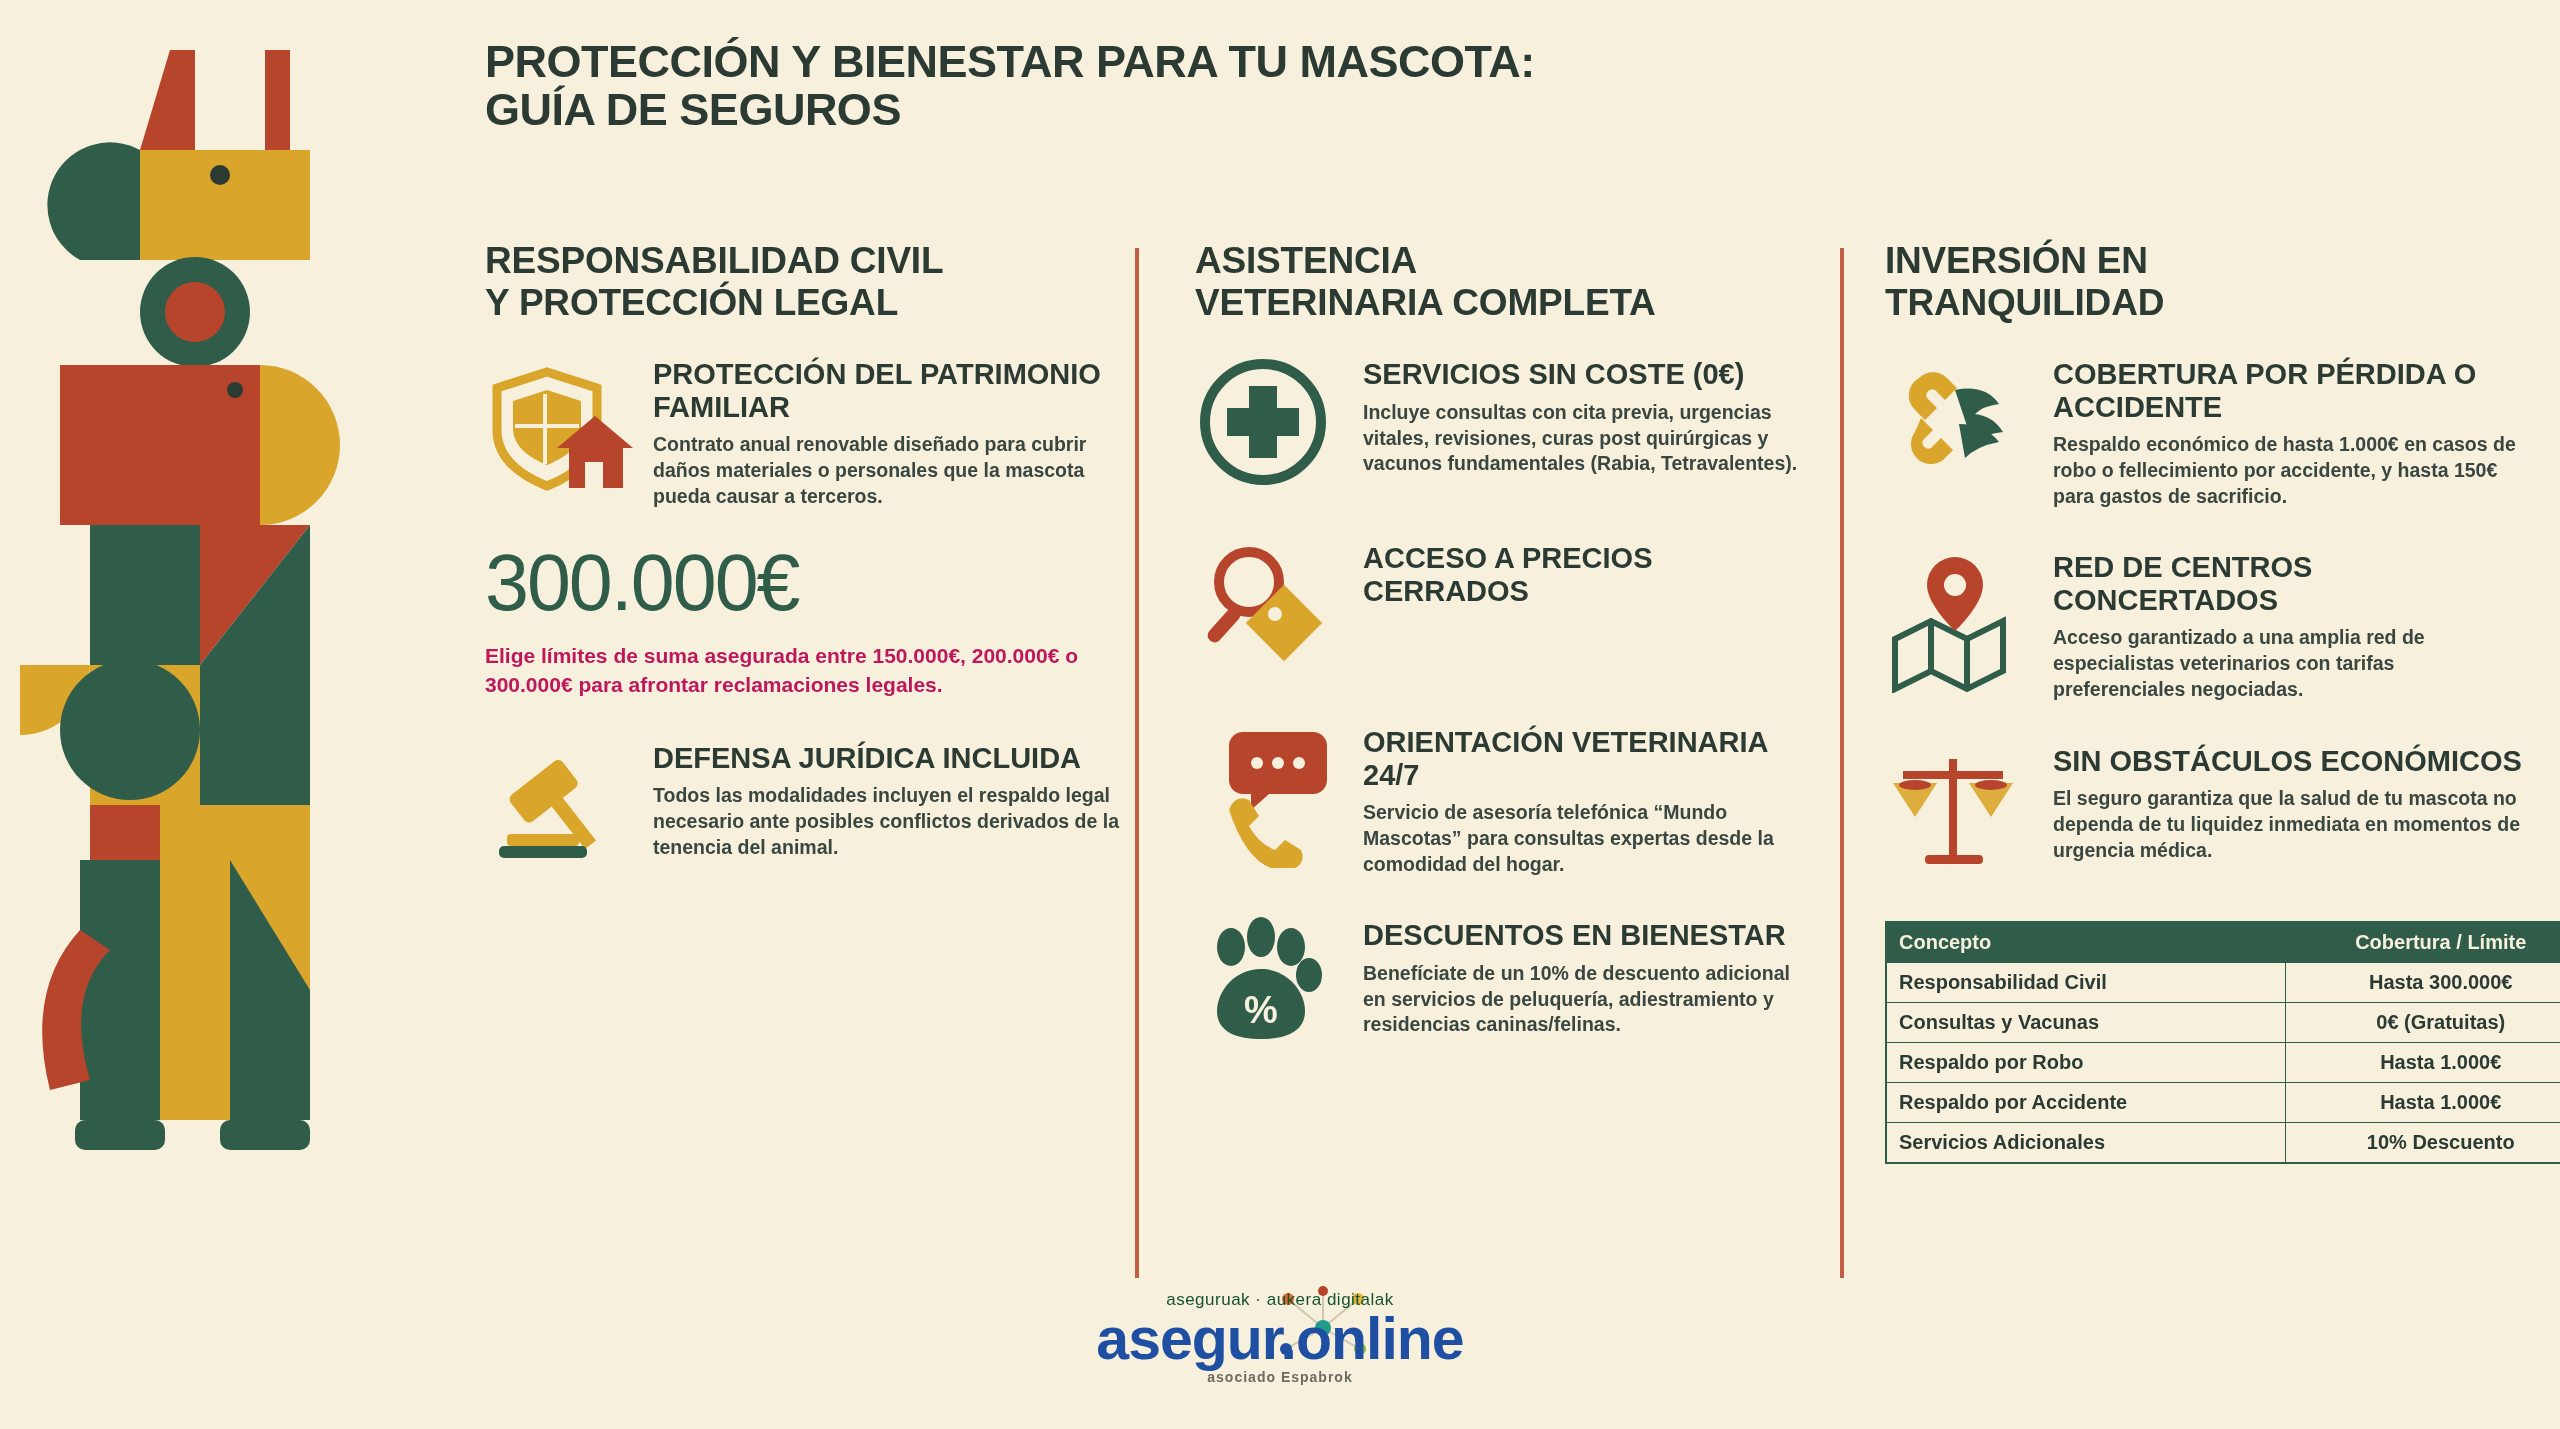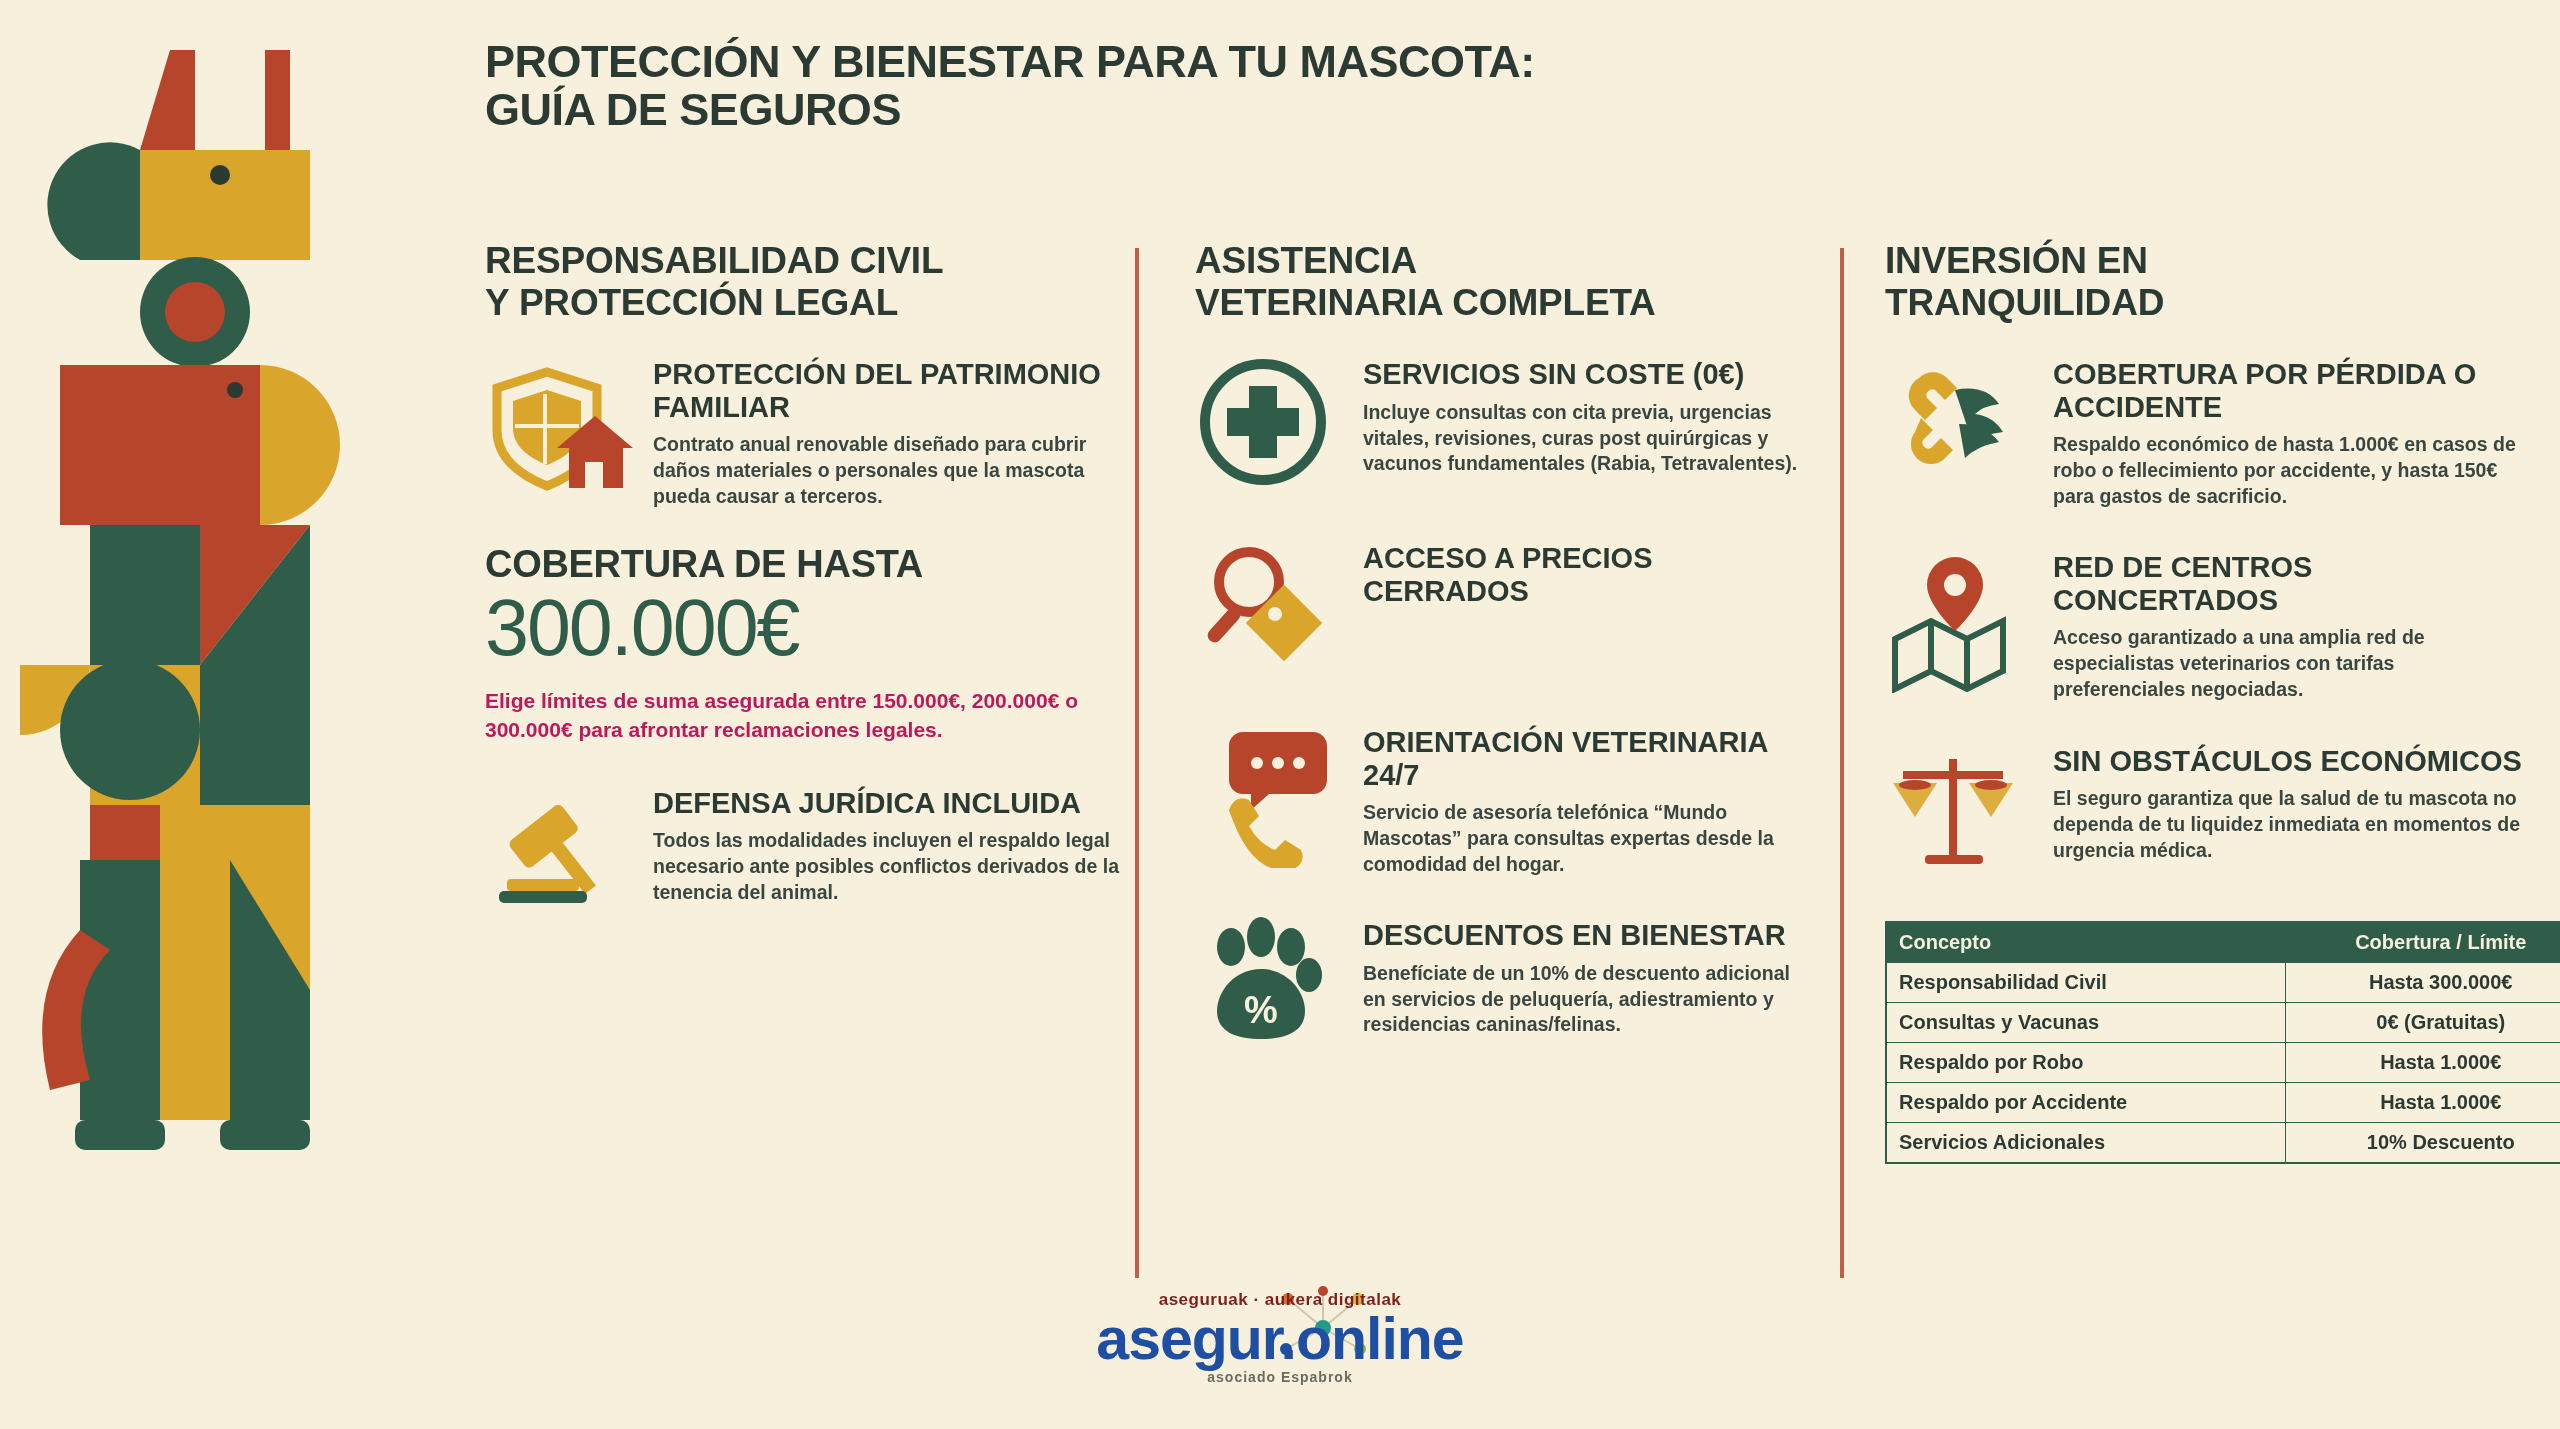--- a/index.html
+++ b/index.html
@@ -52,21 +52,21 @@
   
   .tbl{margin-top:18px;border:2px solid #2f5d4a;width:712px;border-collapse:collapse;}
   .tbl th,.tbl td{border:1.5px solid #2f5d4a;font-size:20px;padding:8px 12px;font-weight:bold;}
   .tbl thead th{background:#2f5d4a;color:#f7f0dc;text-align:left;}
   .tbl thead th.c2{text-align:center;}
   .tbl td.c1{text-align:left;color:#2b3a33;}
   .tbl td.c2{text-align:center;color:#2b3a33;}
 
   
   .footer{position:absolute;left:1040px;top:1290px;width:480px;text-align:center;}
-  .brand-top{font-size:17px;font-weight:bold;color:#7f1d1d;letter-spacing:.5px;}
+  .brand-top{font-size:17px;font-weight:normal;color:#14532d;letter-spacing:.5px;}
   .brand-main{font-size:59px;font-weight:bold;color:#1f4fa3;line-height:1;letter-spacing:-1px;}
   .brand-sub{font-size:14px;font-weight:bold;color:#6b6b62;letter-spacing:1px;}
   .dots{position:absolute;left:1268px;top:1283px;}
 
   
   .mascot{position:absolute;left:20px;top:30px;width:450px;height:1250px;}
 </style>
 </head>
 <body>
 
@@ -139,21 +139,20 @@
           <rect x="100" y="112" width="18" height="26" fill="#f7f0dc"></rect>
         </svg>
       </div>
       <div class="txt">
         <div class="blk-title">PROTECCIÓN DEL PATRIMONIO FAMILIAR</div>
         <div class="blk-body">Contrato anual renovable diseñado para cubrir daños materiales o personales que la mascota pueda causar a terceros.</div>
       </div>
     </div>
 
     <div class="bignum-wrap">
-      <div class="bignum-label">COBERTURA DE HASTA</div>
       <div class="bignum">300.000€</div>
       <div class="bignum-sub">Elige límites de suma asegurada entre 150.000€, 200.000€ o 300.000€ para afrontar reclamaciones legales.</div>
     </div>
 
     <div class="block">
       <div class="ico">
         <svg viewBox="0 0 150 150" width="150" height="150">
           <g transform="rotate(-38 75 75)">
             <rect x="40" y="34" width="66" height="34" rx="6" fill="#d9a52b"></rect>
             <rect x="70" y="66" width="14" height="56" fill="#d9a52b"></rect>

